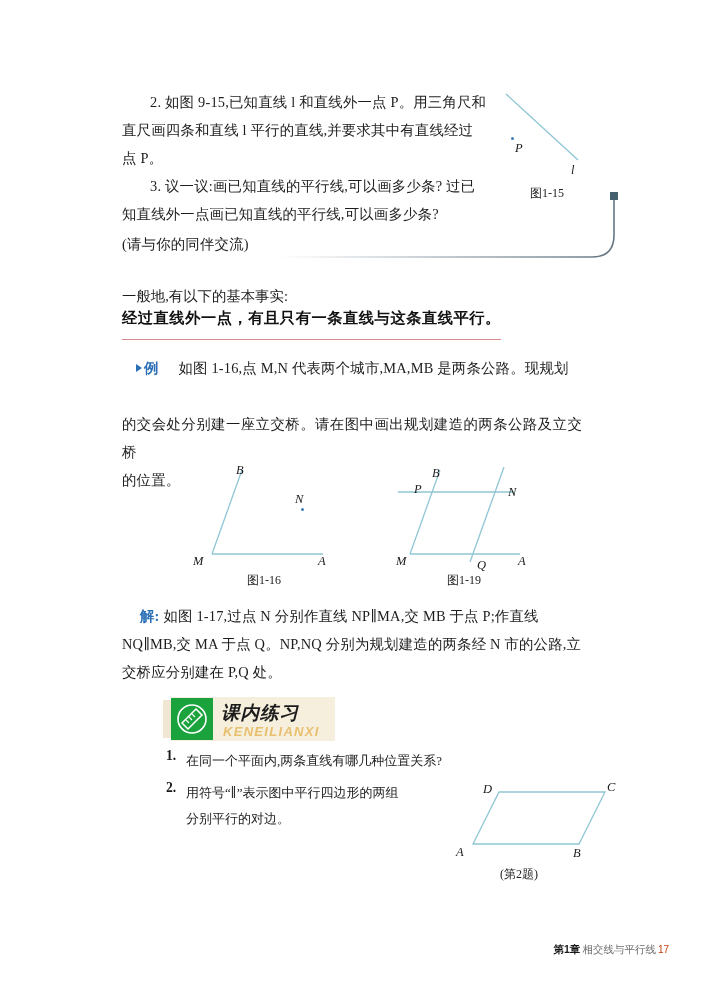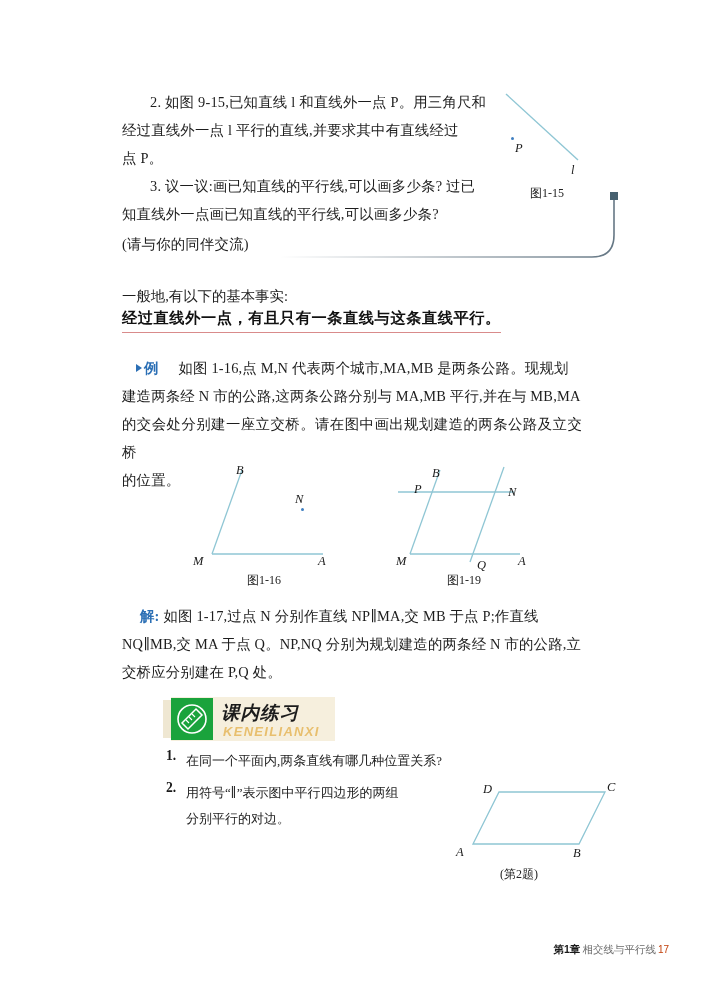--- a/index.html
+++ b/index.html
@@ -42,21 +42,21 @@
     color: #1d1d1d;
   }
   .fact-bold {
     position: absolute;
     left: 122px;
     top: 308px;
     font-size: 15.2px;
     font-weight: bold;
     letter-spacing: 0.6px;
     color: #111;
-    padding-bottom: 3px;
+    padding-bottom: 10px;
     border-bottom: 1.6px solid #d98b8b;
     white-space: nowrap;
   }
 
   
   .ex-marker {
     color: #2b6fb5;
     font-weight: bold;
     font-size: 14.4px;
   }
@@ -205,21 +205,21 @@
     <line x1="11" y1="6" x2="83" y2="72" stroke="#8fc6d4" stroke-width="1.4"></line>
   </svg>
   <div class="dot" style="left:511px; top:137px;"></div>
   <div class="lbl" style="left:515px; top:141px;">P</div>
   <div class="lbl" style="left:571px; top:163px;">l</div>
   <div class="fig-cap" style="left:530px; top:185px;">图1-15</div>
 
   <div class="para" style="left:122px; top:88px; width:375px;">
     <span class="indent"></span><span>2.</span>
     <span>如图 9-15,已知直线 l 和直线外一点 P。用三角尺和</span><br>
-    <span>经过直线外一点 l 平行的直线,并要求其中有直线经过</span><br>
+    <span>直尺画四条和直线 l 平行的直线,并要求其中有直线经过</span><br>
     <span>点 P。</span>
   </div>
 
   <div class="para" style="left:122px; top:172px; width:375px;">
     <span class="indent"></span><span>3.</span>
     <span>议一议:画已知直线的平行线,可以画多少条? 过已</span><br>
     <span>知直线外一点画已知直线的平行线,可以画多少条?</span>
   </div>
   <div class="para" style="left:122px; top:230px; width:375px;">
     <span>(请与你的同伴交流)</span>
@@ -236,21 +236,21 @@
     <path d="M0 67 L312 67 Q334 67 334 45 L334 8" fill="none" stroke="url(#fade)" stroke-width="1.6"></path>
     <rect x="330" y="2" width="8" height="8" fill="#46606f"></rect>
   </svg>
 
   <div class="fact-lead">一般地,有以下的基本事实:</div>
   <div class="fact-bold">经过直线外一点，有且只有一条直线与这条直线平行。</div>
 
   <div class="para" style="left:122px; top:354px; width:460px;">
     <span class="indent" style="width:14px;"></span><span class="ex-marker"><span class="tri"></span><span>例</span></span>
     <span style="display:inline-block;width:16px;"></span><span>如图 1-16,点 M,N 代表两个城市,MA,MB 是两条公路。现规划</span><br>
-    <span>建造两条经 N 市的公路,这两条公路分别与 MA,MB 平行,并在与 MB,MA</span><br>
+    <br>
     <span>的交会处分别建一座立交桥。请在图中画出规划建造的两条公路及立交桥</span><br>
     <span>的位置。</span>
   </div>
 
   <svg class="fig" style="left:190px; top:460px;" width="150" height="105">
 
     <line x1="22" y1="94" x2="52" y2="10" stroke="#8fc6d4" stroke-width="1.3"></line>
 
     <line x1="22" y1="94" x2="133" y2="94" stroke="#8fc6d4" stroke-width="1.3"></line>
   </svg>

